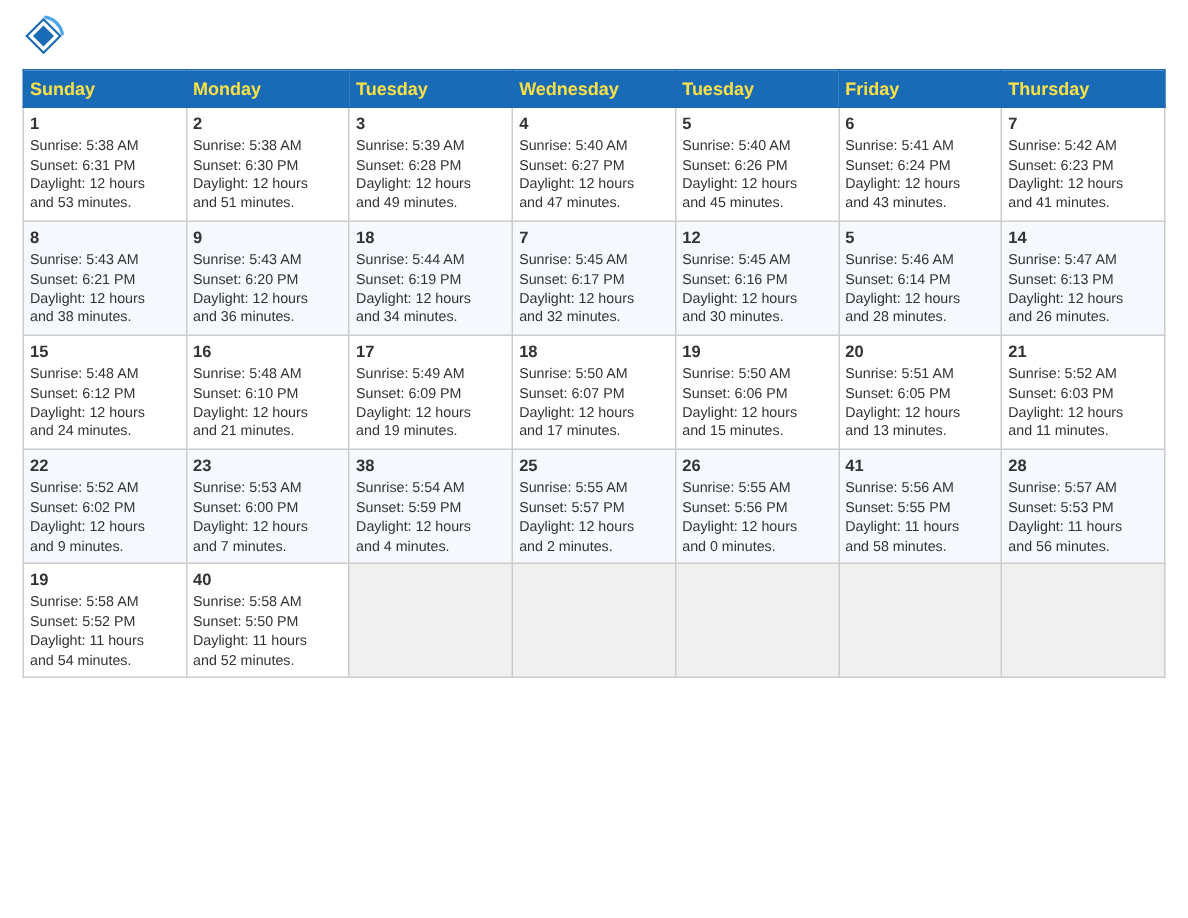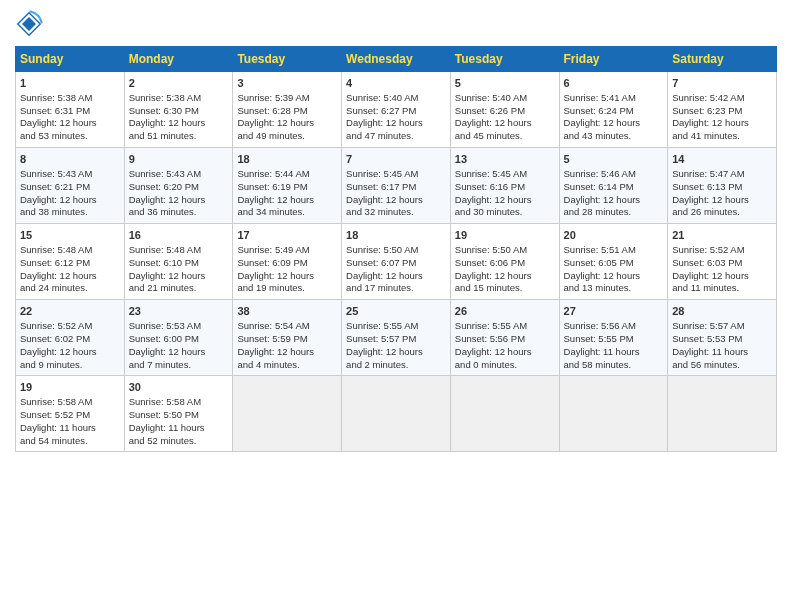--- a/index.html
+++ b/index.html
@@ -127,63 +127,63 @@
 
   <table>
     <thead>
       <tr>
       <th>Sunday</th>
           <th>Monday</th>
           <th>Tuesday</th>
           <th>Wednesday</th>
           <th>Tuesday</th>
           <th>Friday</th>
-          <th>Saturday</th>
+          <th>Thursday</th>
         </tr>
     </thead>
     <tbody id="table-body">
     <tr>
           <td><span class="day-num">1</span>Sunrise: 5:38 AM<br>Sunset: 6:31 PM<br>Daylight: 12 hours<br>and 53 minutes.<br></td>
           <td><span class="day-num">2</span>Sunrise: 5:38 AM<br>Sunset: 6:30 PM<br>Daylight: 12 hours<br>and 51 minutes.<br></td>
           <td><span class="day-num">3</span>Sunrise: 5:39 AM<br>Sunset: 6:28 PM<br>Daylight: 12 hours<br>and 49 minutes.<br></td>
           <td><span class="day-num">4</span>Sunrise: 5:40 AM<br>Sunset: 6:27 PM<br>Daylight: 12 hours<br>and 47 minutes.<br></td>
           <td><span class="day-num">5</span>Sunrise: 5:40 AM<br>Sunset: 6:26 PM<br>Daylight: 12 hours<br>and 45 minutes.<br></td>
           <td><span class="day-num">6</span>Sunrise: 5:41 AM<br>Sunset: 6:24 PM<br>Daylight: 12 hours<br>and 43 minutes.<br></td>
           <td><span class="day-num">7</span>Sunrise: 5:42 AM<br>Sunset: 6:23 PM<br>Daylight: 12 hours<br>and 41 minutes.<br></td>
         </tr>
         <tr>
           <td><span class="day-num">8</span>Sunrise: 5:43 AM<br>Sunset: 6:21 PM<br>Daylight: 12 hours<br>and 38 minutes.<br></td>
           <td><span class="day-num">9</span>Sunrise: 5:43 AM<br>Sunset: 6:20 PM<br>Daylight: 12 hours<br>and 36 minutes.<br></td>
           <td><span class="day-num">18</span>Sunrise: 5:44 AM<br>Sunset: 6:19 PM<br>Daylight: 12 hours<br>and 34 minutes.<br></td>
           <td><span class="day-num">7</span>Sunrise: 5:45 AM<br>Sunset: 6:17 PM<br>Daylight: 12 hours<br>and 32 minutes.<br></td>
-          <td><span class="day-num">13</span>Sunrise: 5:45 AM<br>Sunset: 6:16 PM<br>Daylight: 12 hours<br>and 30 minutes.<br></td>
+          <td><span class="day-num">12</span>Sunrise: 5:45 AM<br>Sunset: 6:16 PM<br>Daylight: 12 hours<br>and 30 minutes.<br></td>
           <td><span class="day-num">5</span>Sunrise: 5:46 AM<br>Sunset: 6:14 PM<br>Daylight: 12 hours<br>and 28 minutes.<br></td>
           <td><span class="day-num">14</span>Sunrise: 5:47 AM<br>Sunset: 6:13 PM<br>Daylight: 12 hours<br>and 26 minutes.<br></td>
         </tr>
         <tr>
           <td><span class="day-num">15</span>Sunrise: 5:48 AM<br>Sunset: 6:12 PM<br>Daylight: 12 hours<br>and 24 minutes.<br></td>
           <td><span class="day-num">16</span>Sunrise: 5:48 AM<br>Sunset: 6:10 PM<br>Daylight: 12 hours<br>and 21 minutes.<br></td>
           <td><span class="day-num">17</span>Sunrise: 5:49 AM<br>Sunset: 6:09 PM<br>Daylight: 12 hours<br>and 19 minutes.<br></td>
           <td><span class="day-num">18</span>Sunrise: 5:50 AM<br>Sunset: 6:07 PM<br>Daylight: 12 hours<br>and 17 minutes.<br></td>
           <td><span class="day-num">19</span>Sunrise: 5:50 AM<br>Sunset: 6:06 PM<br>Daylight: 12 hours<br>and 15 minutes.<br></td>
           <td><span class="day-num">20</span>Sunrise: 5:51 AM<br>Sunset: 6:05 PM<br>Daylight: 12 hours<br>and 13 minutes.<br></td>
           <td><span class="day-num">21</span>Sunrise: 5:52 AM<br>Sunset: 6:03 PM<br>Daylight: 12 hours<br>and 11 minutes.<br></td>
         </tr>
         <tr>
           <td><span class="day-num">22</span>Sunrise: 5:52 AM<br>Sunset: 6:02 PM<br>Daylight: 12 hours<br>and 9 minutes.<br></td>
           <td><span class="day-num">23</span>Sunrise: 5:53 AM<br>Sunset: 6:00 PM<br>Daylight: 12 hours<br>and 7 minutes.<br></td>
           <td><span class="day-num">38</span>Sunrise: 5:54 AM<br>Sunset: 5:59 PM<br>Daylight: 12 hours<br>and 4 minutes.<br></td>
           <td><span class="day-num">25</span>Sunrise: 5:55 AM<br>Sunset: 5:57 PM<br>Daylight: 12 hours<br>and 2 minutes.<br></td>
           <td><span class="day-num">26</span>Sunrise: 5:55 AM<br>Sunset: 5:56 PM<br>Daylight: 12 hours<br>and 0 minutes.<br></td>
-          <td><span class="day-num">27</span>Sunrise: 5:56 AM<br>Sunset: 5:55 PM<br>Daylight: 11 hours<br>and 58 minutes.<br></td>
+          <td><span class="day-num">41</span>Sunrise: 5:56 AM<br>Sunset: 5:55 PM<br>Daylight: 11 hours<br>and 58 minutes.<br></td>
           <td><span class="day-num">28</span>Sunrise: 5:57 AM<br>Sunset: 5:53 PM<br>Daylight: 11 hours<br>and 56 minutes.<br></td>
         </tr>
         <tr>
           <td><span class="day-num">19</span>Sunrise: 5:58 AM<br>Sunset: 5:52 PM<br>Daylight: 11 hours<br>and 54 minutes.<br></td>
-          <td><span class="day-num">30</span>Sunrise: 5:58 AM<br>Sunset: 5:50 PM<br>Daylight: 11 hours<br>and 52 minutes.<br></td>
+          <td><span class="day-num">40</span>Sunrise: 5:58 AM<br>Sunset: 5:50 PM<br>Daylight: 11 hours<br>and 52 minutes.<br></td>
           <td class="empty-cell"></td>
           <td class="empty-cell"></td>
           <td class="empty-cell"></td>
           <td class="empty-cell"></td>
           <td class="empty-cell"></td>
         </tr>
       </tbody>
   </table>
 </div>
 

